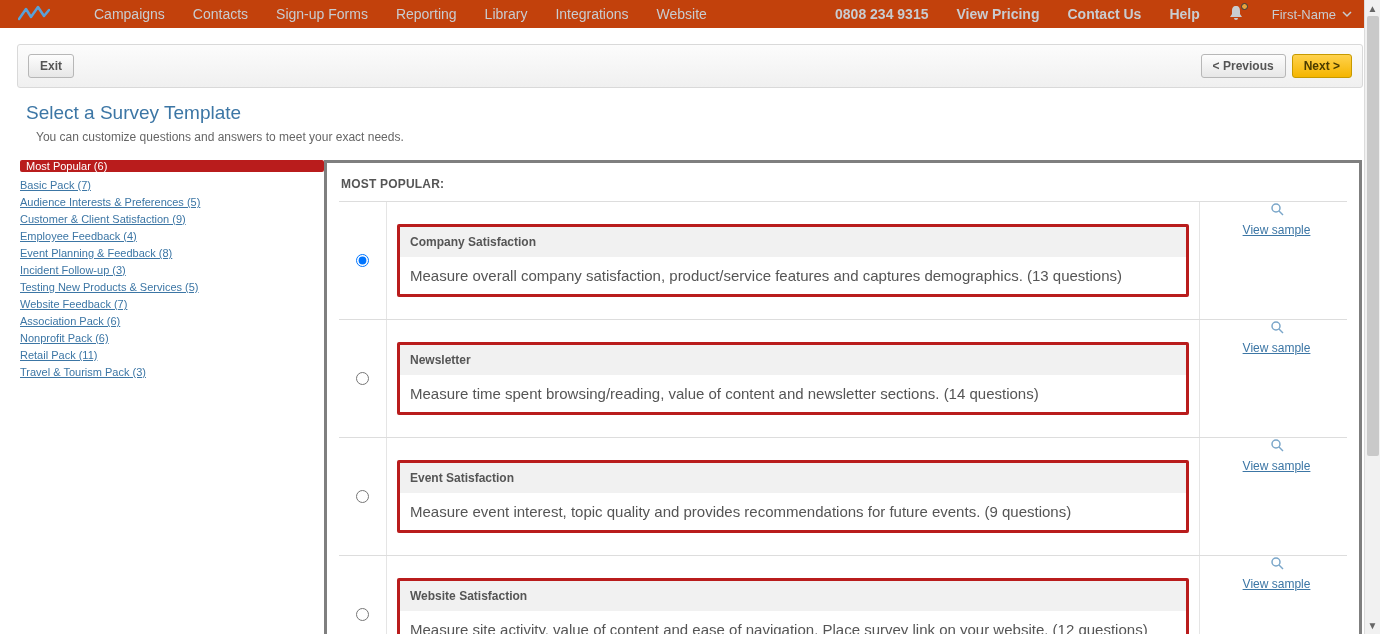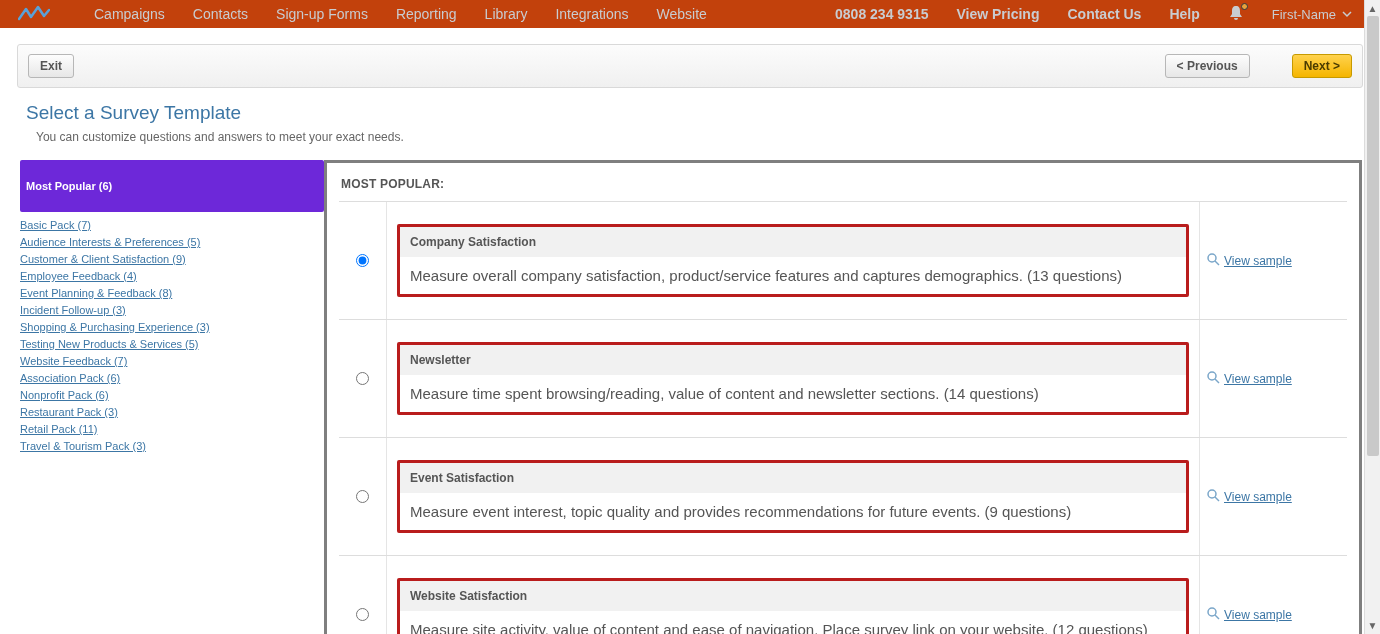--- a/index.html
+++ b/index.html
@@ -14,48 +14,48 @@
 .nav-right .nav-item { font-weight: 700; }
 .bell { position: relative; padding: 0 14px; cursor:pointer; }
 .bell-dot { position:absolute; bottom:14px; right:10px; width:7px; height:7px; border-radius:50%; background:#e8a13a; border:1px solid #2f3741;}
 .user { display:flex; align-items:center; padding:0 10px 0 14px; cursor:pointer; }
 .chev { margin-left:6px; }
 
 
 .toolbar-wrap { padding: 16px 17px 0; }
 .toolbar { border: 1px solid #d9d9d9; border-radius: 3px; background: linear-gradient(#fcfcfc, #f0f0f0); padding: 9px 10px; display: flex; align-items: center; }
 .btn { display:inline-block; border:1px solid #b7b7b7; border-radius:3px; background: linear-gradient(#fdfdfd, #e7e7e7); padding: 4px 11px; font-size: 12px; font-weight:600; color:#555; cursor:pointer; }
-.btn.yellow { background: linear-gradient(#ffd24d, #f5b500); border-color:#c79a00; color:#4a3b00;margin-left:36px; }
+.btn.yellow { background: linear-gradient(#ffd24d, #f5b500); border-color:#c79a00; color:#4a3b00; }
 .toolbar .right { margin-left:auto; display:flex; gap:6px; }
 
 
 .heading { padding: 14px 26px 6px; }
 .heading h1 { color: #3c76a5; font-size: 19px; font-weight: 500; }
 .heading p { color: #666; font-size: 12px; padding: 6px 0 0 10px; }
 
 
 .body { display:flex; padding: 10px 0 0 20px; }
 .sidebar { width: 304px; flex-shrink:0; }
 .cat-head { color: #c45b1d; font-weight:700; font-size:12px; margin-bottom:8px; }
-.cat-active { background: #6d28d9; color:#fff; font-weight:700; font-size:11px; padding:20px 6px; border-radius:2px; margin-bottom:4px; }
+.cat-active { background: #b91c1c; color:#fff; font-weight:400; font-size:11px; padding:0 6px; border-radius:2px; margin-bottom:4px; }
 .cat-list { list-style:none; }
 .cat-list li { padding: 1px 0; }
 .cat-list a { color:#3c76a5; font-size:11px; text-decoration:underline; cursor:pointer; }
 
 .main { flex:1; border:3px solid #7f7f7f; border-bottom:none; background:#fff; margin-right:18px; min-height:460px; overflow:hidden; }
 .main-inner { padding: 12px 12px 0; }
 .section-title { font-weight:700; color:#555; font-size:12px; padding: 2px 0 10px 2px; letter-spacing:.2px;}
 .tmpl-row { border-top:1px solid #ddd; display:flex; align-items:stretch; }
 .tmpl-row:last-child { border-bottom:none; }
 .radio-cell { width:48px; border-right:1px solid #e5e5e5; display:flex; align-items:center; justify-content:center; }
 .desc-cell { flex:1; padding: 22px 10px; }
 .desc-box { border:3px solid #b91c1c; border-radius:2px; overflow:hidden; }
 .desc-title { background:#f1f1f1; padding:8px 10px; font-weight:700; color:#555; font-size:12px; }
 .desc-text { padding:10px; font-size:15px; color:#555; }
-.sample-cell { width:148px; border-left:1px solid #e5e5e5; display:flex; align-items:center; justify-content:flex-start; padding-left:6px; gap:4px; }
+.sample-cell { width:148px; border-left:1px solid #e5e5e5; display:flex; align-items:center; justify-content:flex-start; padding-left:6px; gap:4px;flex-direction:column; }
 .sample-cell a { color:#3c76a5; font-size:12px; text-decoration:underline; cursor:pointer; }
 .mag { color:#7aa6c9; }
 
 
 .vscroll { position:fixed; top:0; right:0; width:16px; height:100%; background:#f1f1f1; border-left:1px solid #dcdcdc; display:flex; flex-direction:column; justify-content:space-between; align-items:center;}
 .vscroll .arr { font-size:10px; color:#666; padding:3px 0; cursor:pointer;}
 .vscroll .thumb { position:absolute; top:16px; width:12px; height:440px; background:#c9c9c9; border-radius:2px; left:2px;}
 
 input[type=radio]{ width:13px; height:13px; cursor:pointer;}
 </style>
@@ -117,26 +117,24 @@
 <div class="body">
   <div class="sidebar">
     <div class="cat-active">Most Popular (6)</div>
     <ul class="cat-list" id="cat-list">
         <li><a>Basic Pack (7)</a></li>
         <li><a>Audience Interests &amp; Preferences (5)</a></li>
         <li><a>Customer &amp; Client Satisfaction (9)</a></li>
         <li><a>Employee Feedback (4)</a></li>
         <li><a>Event Planning &amp; Feedback (8)</a></li>
         <li><a>Incident Follow-up (3)</a></li>
-        <li><a>Shopping &amp; Purchasing Experience (3)</a></li>
         <li><a>Testing New Products &amp; Services (5)</a></li>
         <li><a>Website Feedback (7)</a></li>
         <li><a>Association Pack (6)</a></li>
         <li><a>Nonprofit Pack (6)</a></li>
-        <li><a>Restaurant Pack (3)</a></li>
         <li><a>Retail Pack (11)</a></li>
         <li><a>Travel &amp; Tourism Pack (3)</a></li>
       </ul>
   </div>
 
   <div class="main">
     <div class="main-inner">
       <div class="section-title">MOST POPULAR:</div>
       <div id="tmpl-rows">
           <div class="tmpl-row">

